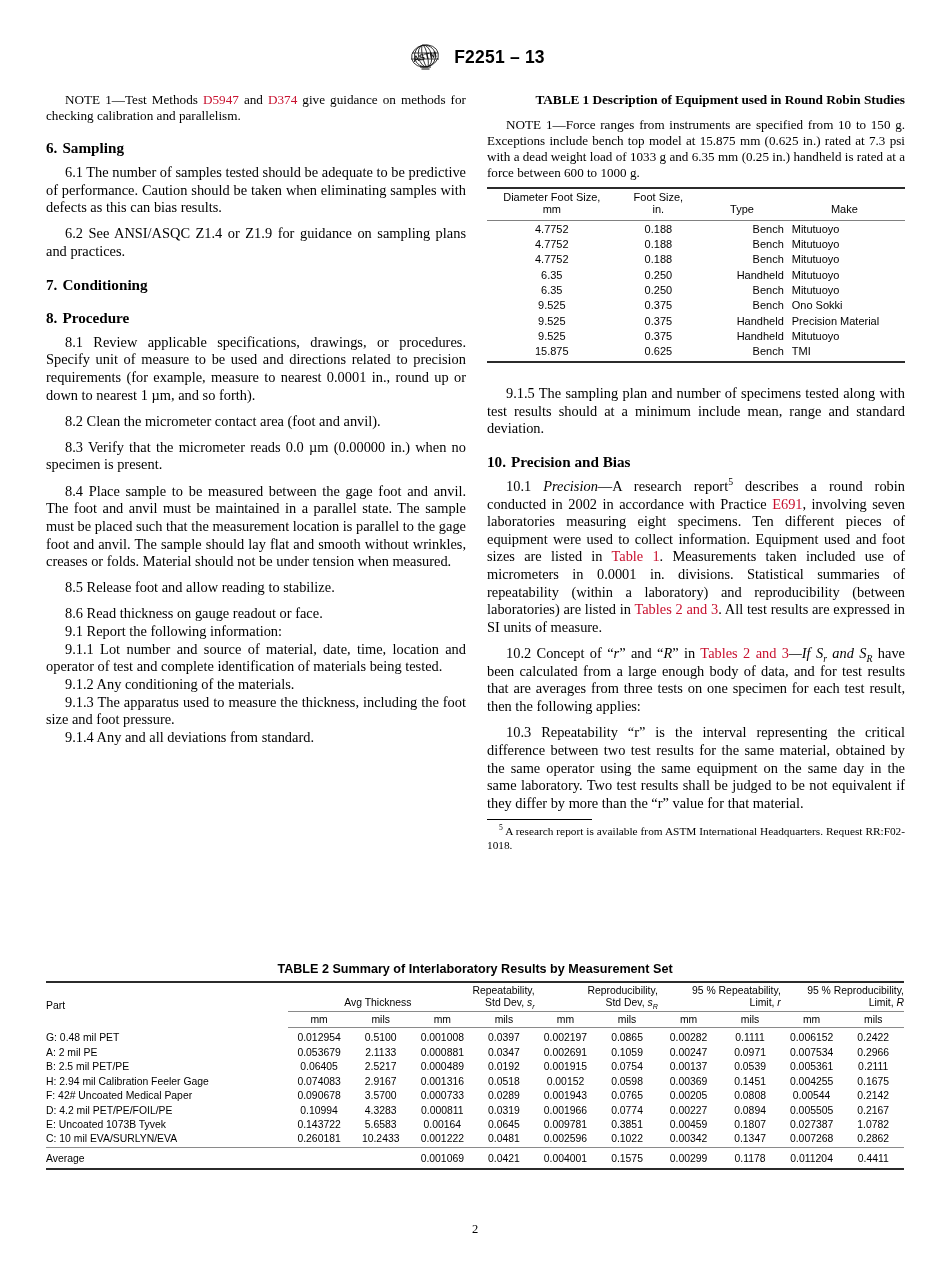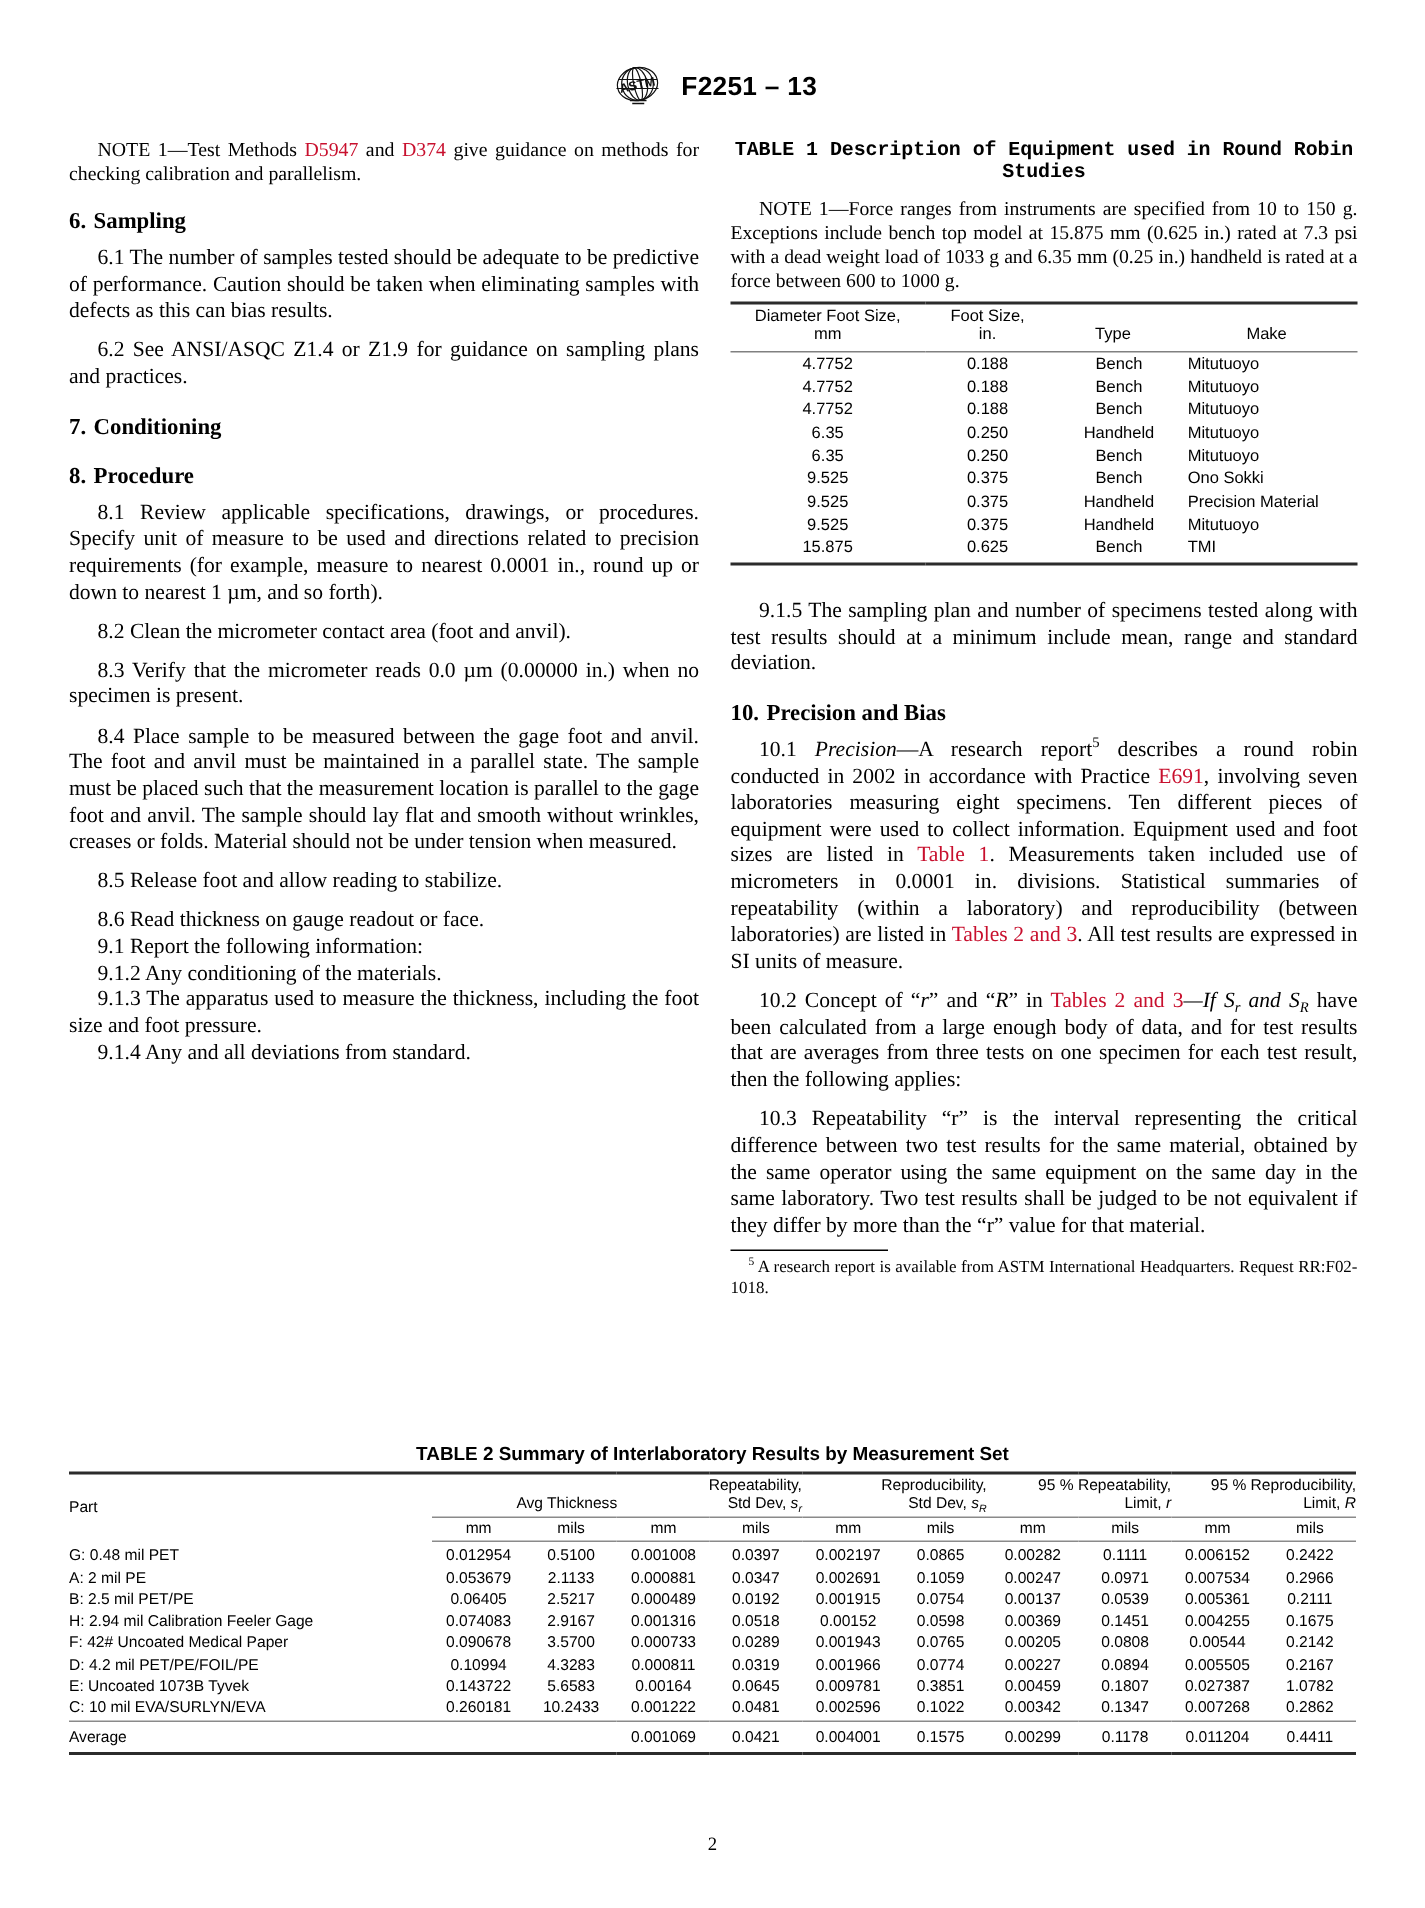--- a/index.html
+++ b/index.html
@@ -82,24 +82,24 @@
   }
   h3.sect .num { margin-right: 5px; }
 
   .lnk { color: #c8102e; }
   .ital { font-style: italic; }
   sup { font-size: 0.68em; vertical-align: super; line-height: 0; }
   sub { font-size: 0.68em; vertical-align: sub; line-height: 0; }
 
   
   .tbl-title {
-    font-family: Liberation Mono, monospace;
+    font-family: Liberation Serif, serif;
     font-weight: bold;
     font-size: 13.3px;
-    text-align: center;
+    text-align: right;
     margin: 0 0 9px 0;
     letter-spacing: -0.05px;
   }
   table.t1 {
     width: 100%;
     border-collapse: collapse;
     font-family: "Liberation Sans", sans-serif;
     font-size: 11px;
   }
   table.t1 thead th {
@@ -111,21 +111,21 @@
   }
   table.t1 thead tr.hrow th { border-top: 2.3px solid #2b2b2b; border-bottom: 1.2px solid #808080; }
   table.t1 tbody td {
     padding: 1.3px 0;
     line-height: 1.16;
   }
   table.t1 tbody tr:last-child td { padding-bottom: 3px; }
   table.t1 tfoot td { border-top: 2.3px solid #2b2b2b; height: 0; padding: 0; font-size: 0; }
   .t1 .c-dia { width: 31%; text-align: center; }
   .t1 .c-in  { width: 20%; text-align: center; }
-  .t1 .c-ty  { width: 20%; text-align: center; padding-left: 8px !important; }
+  .t1 .c-ty  { width: 20%; text-align: right; padding-left: 8px !important; }
   .t1 .c-mk  { width: 29%; text-align: left; padding-left: 8px !important; }
   .t1 thead .c-ty, .t1 thead .c-mk { text-align: center; padding-left: 0 !important; }
 
   .t1-note {
     font-size: 13.1px;
     line-height: 1.21;
     text-align: justify;
     text-indent: 19px;
     margin: 0 0 7px 0;
   }
@@ -227,20 +227,21 @@
 
     <h3 class="sect"><span class="num">8.</span><span>Procedure</span></h3>
     <p class="para">8.1 Review applicable specifications, drawings, or procedures. Specify unit of measure to be used and directions related to precision requirements (for example, measure to nearest 0.0001 in., round up or down to nearest 1 µm, and so forth).</p>
     <p class="para gap">8.2 Clean the micrometer contact area (foot and anvil).</p>
     <p class="para gap">8.3 Verify that the micrometer reads 0.0 µm (0.00000 in.) when no specimen is present.</p>
     <p class="para gap">8.4 Place sample to be measured between the gage foot and anvil. The foot and anvil must be maintained in a parallel state. The sample must be placed such that the measurement location is parallel to the gage foot and anvil. The sample should lay flat and smooth without wrinkles, creases or folds. Material should not be under tension when measured.</p>
     <p class="para gap">8.5 Release foot and allow reading to stabilize.</p>
     <p class="para gap">8.6 Read thickness on gauge readout or face.</p>
 
     <p class="para">9.1 Report the following information:</p>
+    <p class="para nogap">9.1.1 Lot number and source of material, date, time, location and operator of test and complete identification of materials being tested.</p>
     <p class="para nogap">9.1.2 Any conditioning of the materials.</p>
     <p class="para nogap">9.1.3 The apparatus used to measure the thickness, including the foot size and foot pressure.</p>
     <p class="para nogap">9.1.4 Any and all deviations from standard.</p>
   </div>
 
   <div class="col-right">
 
     <div class="tbl-title">TABLE 1 Description of Equipment used in Round Robin Studies</div>
 
     <p class="t1-note"><span class="sc">NOTE 1—</span><span>Force ranges from instruments are specified from 10 to 150 g. Exceptions include bench top model at 15.875 mm (0.625 in.) rated at 7.3 psi with a dead weight load of 1033 g and 6.35 mm (0.25 in.) handheld is rated at a force between 600 to 1000 g.</span></p>

